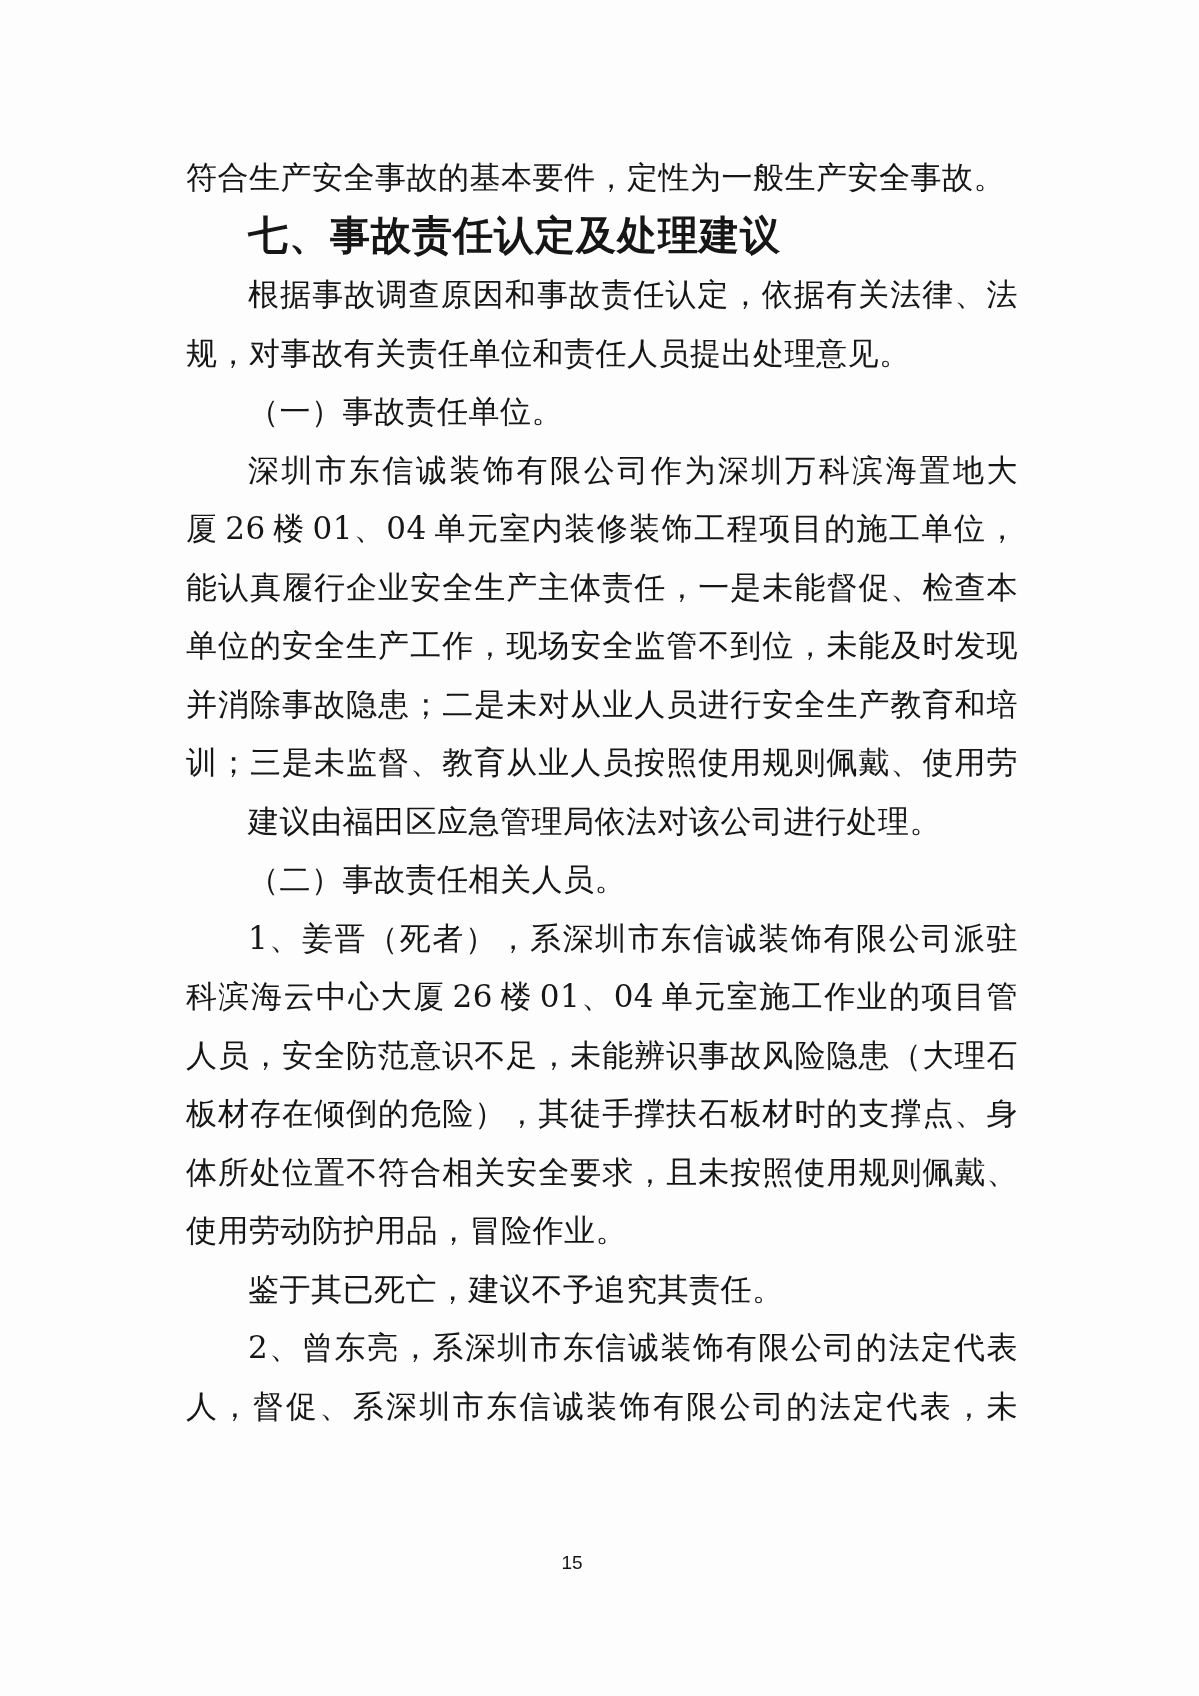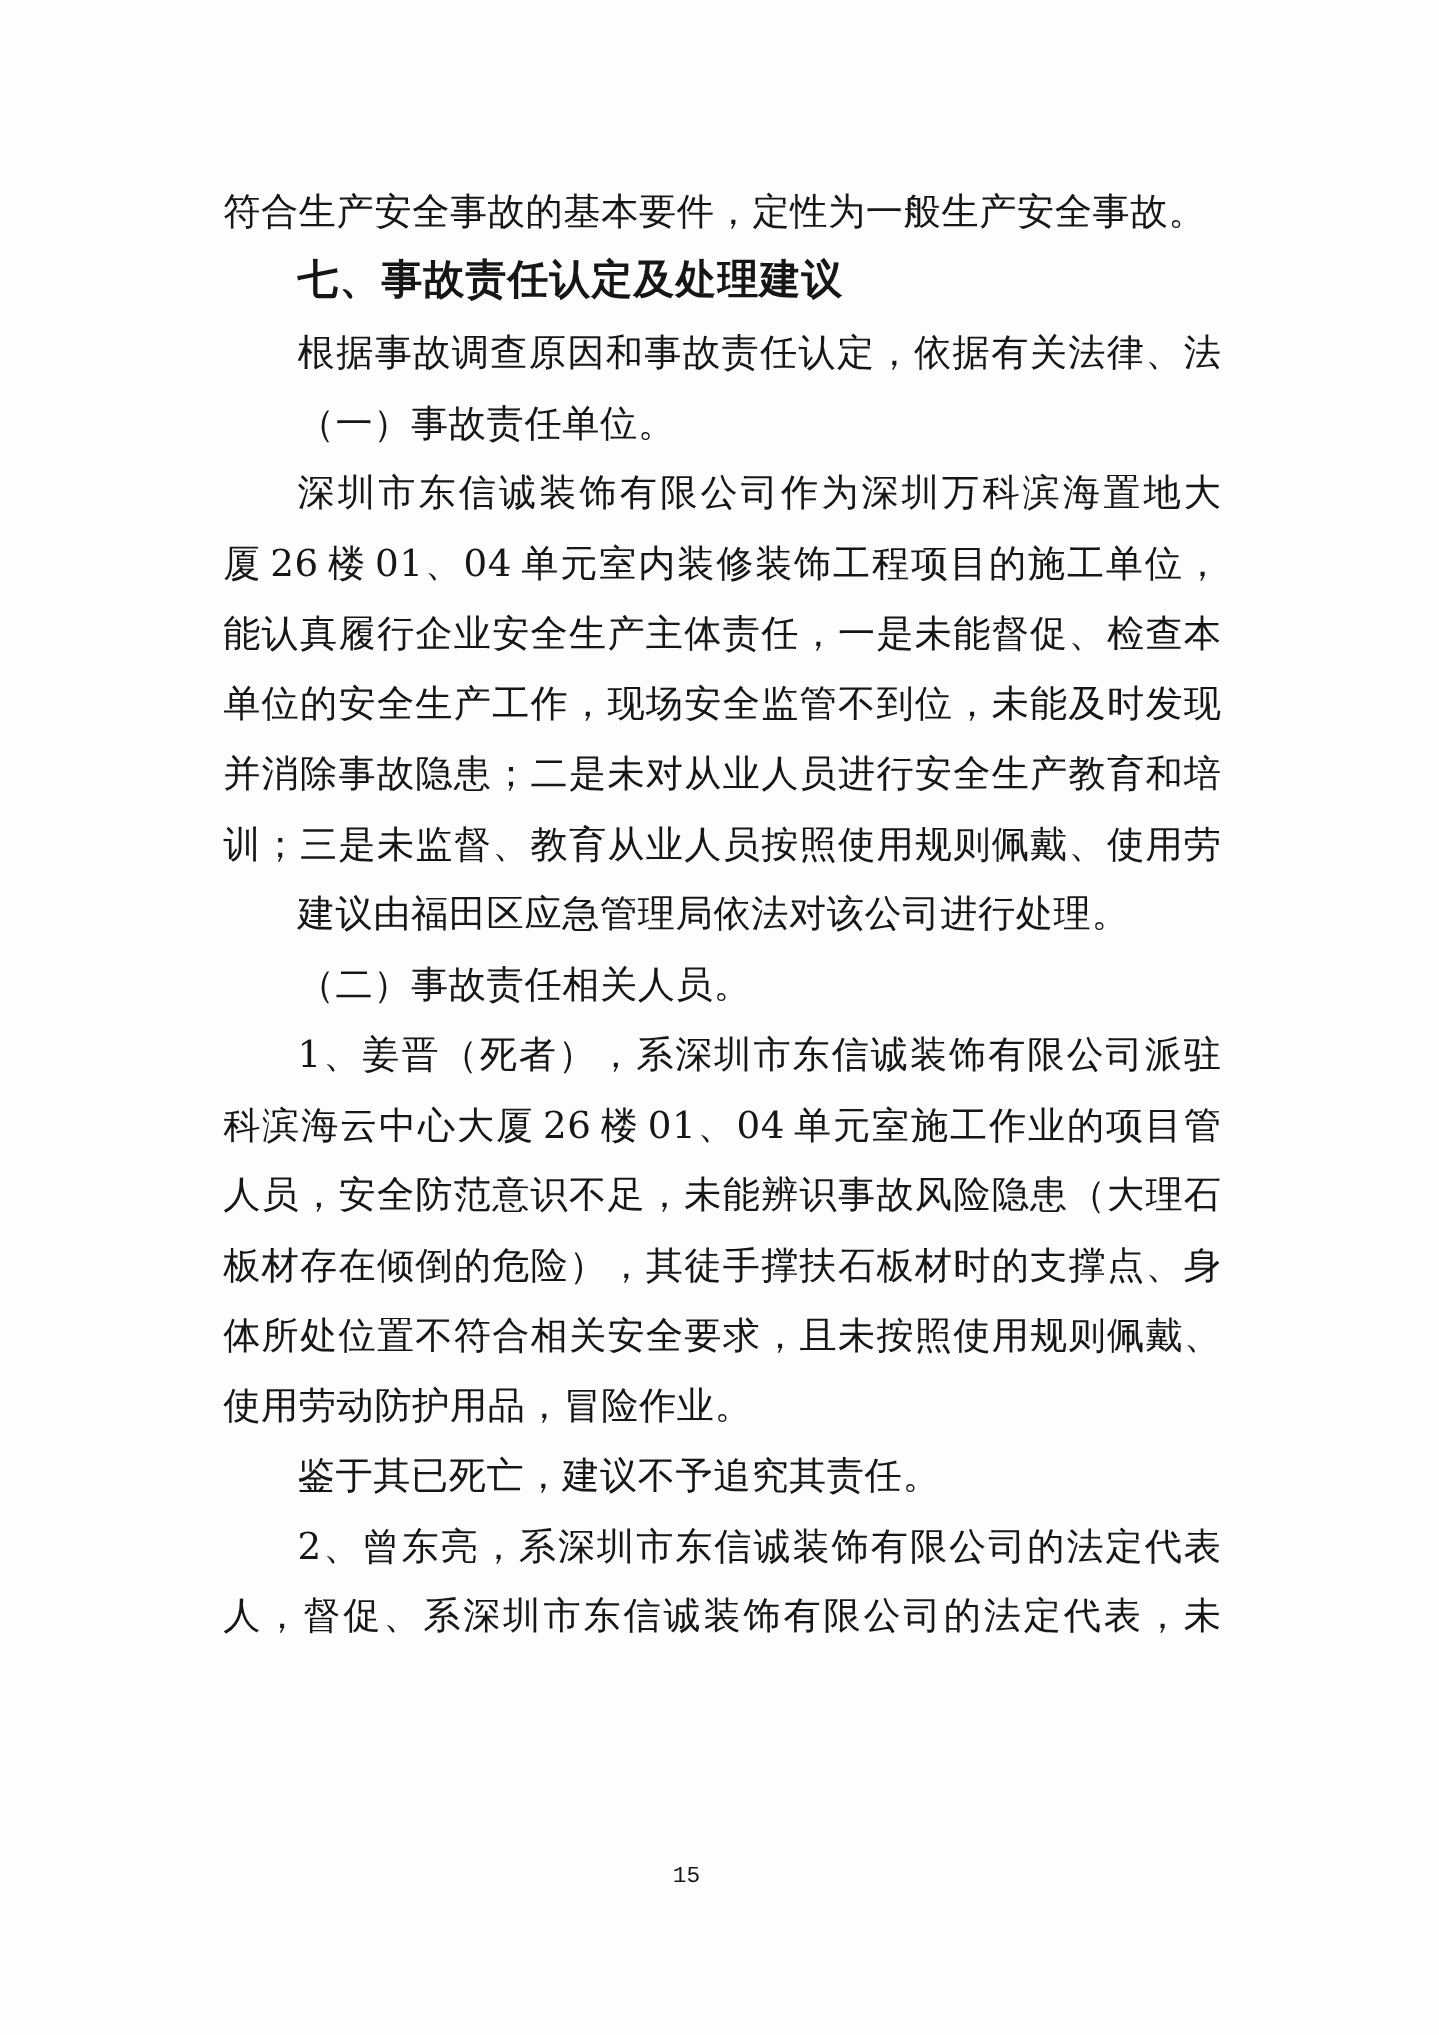--- a/index.html
+++ b/index.html
@@ -35,44 +35,45 @@
     overflow: hidden;
     letter-spacing: 0.5px;
   }
   .line.fill {
     text-align-last: justify;
   }
   .line.indent {
     padding-left: 62px;
   }
   .line.heading {
-    font-family: Liberation Mono, monospace;
+    font-family: Liberation Serif, serif;
     font-weight: bold;
-    font-size: 34px;
+    font-size: 40px;
     letter-spacing: 1px;
   }
   .page-number {
     position: absolute;
     top: 1552px;
     left: 0;
     width: 100%;
     text-align: center;
     font-size: 19px;
     color: var(--text, #161616);
-    font-family: Liberation Mono, monospace;
+    font-family: Liberation Sans, sans-serif;
   }
 </style>
 </head>
 <body>
 
 <div class="page">
   <div class="content" id="content">
       <div class="line">符合生产安全事故的基本要件，定性为一般生产安全事故。</div>
       <div class="line heading indent">七、事故责任认定及处理建议</div>
       <div class="line indent fill">根据事故调查原因和事故责任认定，依据有关法律、法</div>
+      <div class="line">规，对事故有关责任单位和责任人员提出处理意见。</div>
       <div class="line indent">（一）事故责任单位。</div>
       <div class="line indent fill">深圳市东信诚装饰有限公司作为深圳万科滨海置地大</div>
       <div class="line fill">厦 26 楼 01、04 单元室内装修装饰工程项目的施工单位，未</div>
       <div class="line fill">能认真履行企业安全生产主体责任，一是未能督促、检查本</div>
       <div class="line fill">单位的安全生产工作，现场安全监管不到位，未能及时发现</div>
       <div class="line fill">并消除事故隐患；二是未对从业人员进行安全生产教育和培</div>
       <div class="line fill">训；三是未监督、教育从业人员按照使用规则佩戴、使用劳</div>
       <div class="line indent">建议由福田区应急管理局依法对该公司进行处理。</div>
       <div class="line indent">（二）事故责任相关人员。</div>
       <div class="line indent fill">1、姜晋（死者），系深圳市东信诚装饰有限公司派驻万</div>

